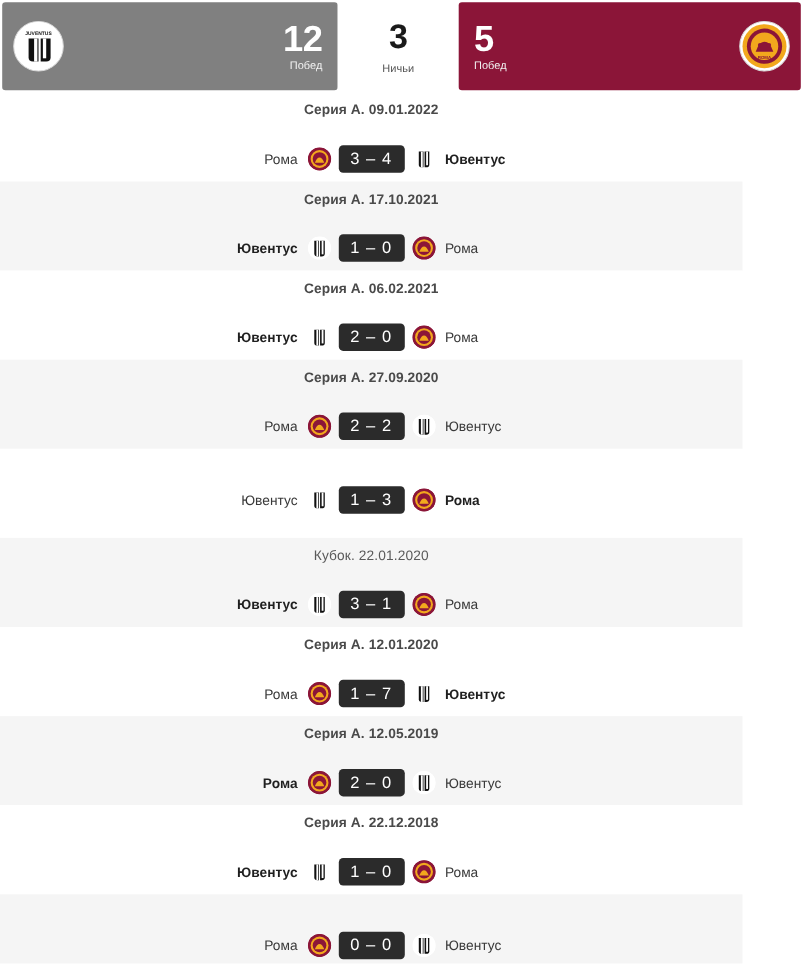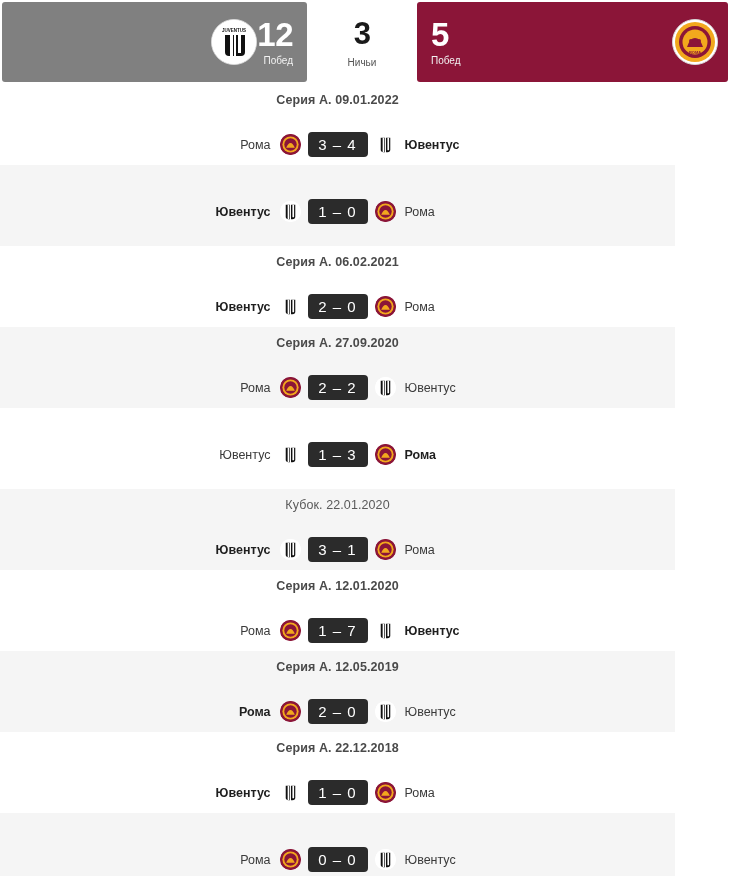--- a/index.html
+++ b/index.html
@@ -27,21 +27,21 @@
   .sum-cell {
     position: relative;
     display: flex;
     align-items: center;
   }
   .sum-home {
     background: #808080;
     width: 305px;
     border-radius: 3px;
     margin: 2px 0 2px 2px;
-    justify-content: flex-end;
+    justify-content: space-between;
     padding: 0 14px 0 10px;
   }
   .sum-draw {
     background: #ffffff;
     width: 110px;
     flex-direction: column;
     justify-content: center;
     align-items: center;
   }
   .sum-away {
@@ -218,20 +218,21 @@
               <path d="M12 8 L12 33 Q12 38 18 38 L21 38 L21 8 Z" fill="#111111"></path>
               <path d="M23 8 L23 38 L26 38 Q32 38 32 33 L32 8 Z" fill="#111111"></path>
               <rect x="16" y="8" width="3.5" height="30" fill="#ffffff"></rect>
               <rect x="26" y="8" width="3.5" height="26" fill="#ffffff"></rect>
             </svg>
           </span>
           <span class="team-name right win">Ювентус</span>
         </div>
       </div>
       <div class="match alt">
+        <div class="match-title">Серия А. 17.10.2021</div>
         <div class="match-row">
           <span class="team-name left win">Ювентус</span>
           <span class="mini-crest juve">
             <svg width="21" height="21" viewBox="0 0 44 44">
               <rect width="44" height="44" fill="#ffffff"></rect>
               <path d="M12 8 L12 33 Q12 38 18 38 L21 38 L21 8 Z" fill="#111111"></path>
               <path d="M23 8 L23 38 L26 38 Q32 38 32 33 L32 8 Z" fill="#111111"></path>
               <rect x="16" y="8" width="3.5" height="30" fill="#ffffff"></rect>
               <rect x="26" y="8" width="3.5" height="26" fill="#ffffff"></rect>
             </svg>

